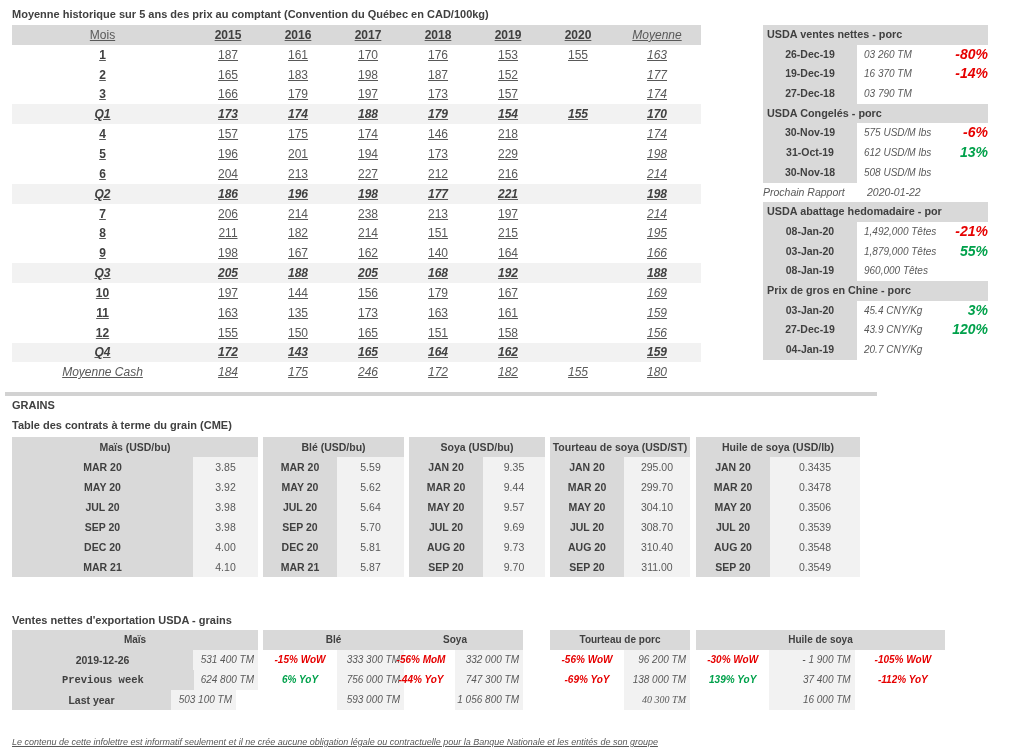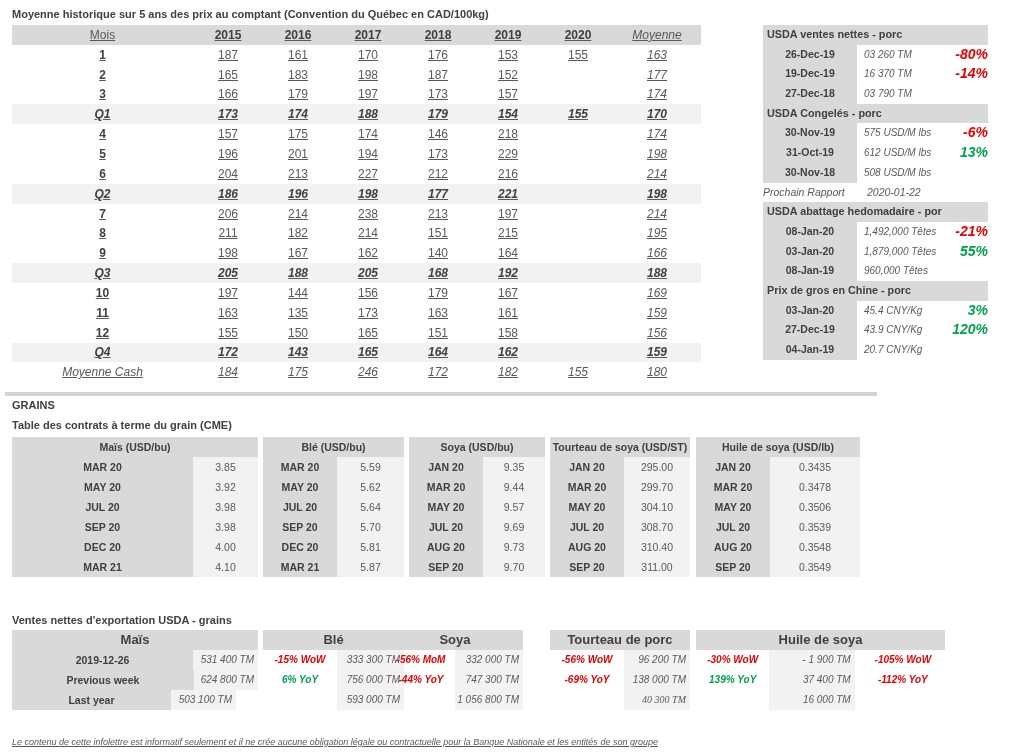--- a/index.html
+++ b/index.html
@@ -41,21 +41,21 @@
 
   
   .gg{position:absolute;top:437px;font-size:10.5px;}
   .gg-h{height:20px;line-height:20px;background:var(--gray);font-weight:bold;color:var(--dark);text-align:center;white-space:nowrap;}
   .gg-row{display:flex;height:20px;line-height:20px;}
   .gg-lbl{background:var(--gray);font-weight:bold;color:var(--dark);text-align:center;}
   .gg-val{background:var(--lgray);text-align:center;flex:1;}
 
   
   .eg{position:absolute;top:630px;font-size:10px;}
-  .eg-h{height:19.5px;line-height:19.5px;background:var(--gray);font-weight:bold;color:var(--dark);text-align:center;font-size:13px;white-space:nowrap;}
+  .eg-h{height:19.5px;line-height:19.5px;background:var(--gray);font-weight:bold;color:var(--dark);text-align:center;font-size:10px;white-space:nowrap;}
   .eg-row{display:flex;height:20px;line-height:20px;}
   .eg-lbl{background:var(--gray);font-weight:bold;color:var(--dark);text-align:center;font-size:10.5px;}
   .eg-val{background:var(--lgray);font-style:italic;text-align:right;padding-right:4px;box-sizing:border-box;white-space:nowrap;}
   .eg-chg{font-style:italic;font-weight:bold;text-align:center;white-space:nowrap;}
   .eg-extra{font-style:italic;font-weight:bold;text-align:center;white-space:nowrap;}
 
   .foot{position:absolute;left:12px;font-size:9px;font-style:italic;color:#595959;white-space:nowrap;}
   .sources{top:752px;}
   .disclaimer{top:737px;text-decoration:underline;}
 </style>
@@ -475,21 +475,21 @@
 
   <div class="title t-exp">Ventes nettes d'exportation USDA - grains</div>
   <div id="exportGroups">
       <div class="eg" style="left: 12px; width: 246px;">
         <div class="eg-h" style="width: 246px;">Maïs</div>
         <div class="eg-row">
           <span class="eg-lbl" style="width: 181px;">2019-12-26</span>
           <span class="eg-val" style="width: 65px;">531 400 TM</span>
         </div>
         <div class="eg-row">
-          <span class="eg-lbl" style="width: 184px;">Previous week</span>
+          <span class="eg-lbl" style="width: 184px; font-family: Liberation Mono, monospace;">Previous week</span>
           <span class="eg-val" style="width: 65px;">624 800 TM</span>
         </div>
         <div class="eg-row">
           <span class="eg-lbl" style="width: 159px;">Last year</span>
           <span class="eg-val" style="width: 65px;">503 100 TM</span>
         </div>
       </div>
       <div class="eg" style="left: 263px; width: 141px;">
         <div class="eg-h" style="width: 141px;">Blé</div>
         <div class="eg-row">

